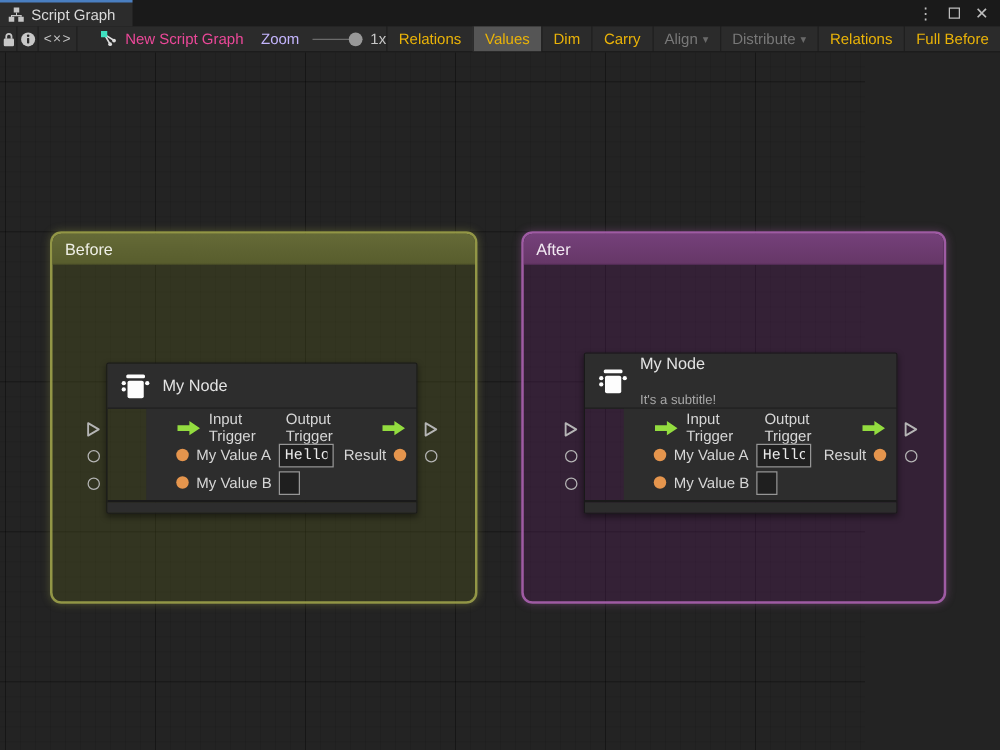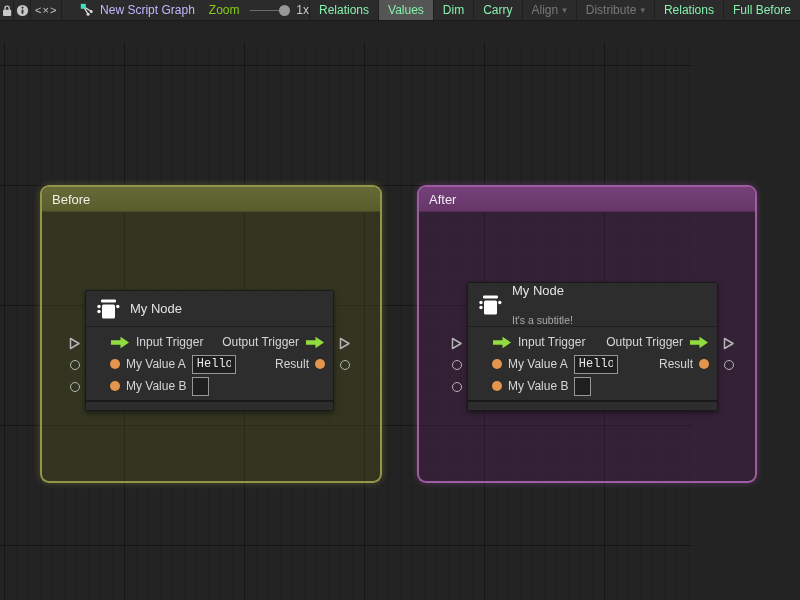--- a/index.html
+++ b/index.html
@@ -15,29 +15,29 @@
                   color:#bdbdbd; font-size:13px; }
   .win-controls span { cursor:default; line-height:1; }
   .maxbox { display:inline-block; width:9px; height:9px; border:1.5px solid #bdbdbd; }
 
   
   .toolbar { height:21px; background:#2b2b2b; border-bottom:1px solid #191919;
              display:flex; align-items:center; font-size:12px; color:#cfcfcf; white-space:nowrap; }
   .tb-icon-btn { height:100%; display:flex; align-items:center; justify-content:center;
                  border-right:1px solid #1f1f1f; }
   .tb-icon-btn.lock { width:26px; } .tb-icon-btn.info { width:32px; } .tb-icon-btn.code { width:58px; color:#c3c3c3; font-size:11px; letter-spacing:1px; }
-  .graph-name { display:flex; align-items:center; gap:6px; margin-left:18px; color:#c4b5fd; }
-  .zoom-label { margin-left:14px; color:#84cc16; }
+  .graph-name { display:flex; align-items:center; gap:6px; margin-left:18px; color:#ec4899; }
+  .zoom-label { margin-left:14px; color:#c4b5fd; }
   .zoom-slider { position:relative; width:78px; height:21px; margin-left:10px; }
   .zoom-track { position:absolute; left:0; right:0; top:10px; height:1px; background:#6b6b6b; }
   .zoom-handle { position:absolute; right:0; top:5px; width:11px; height:11px; border-radius:50%; background:#989898; }
   .zoom-value { margin-left:6px; color:#c6c6c6; }
   .right-btns { margin-left:auto; display:flex; height:100%; }
   .tb-btn { display:flex; align-items:center; gap:4px; padding:0 9px; height:100%;
-            border-left:1px solid #1f1f1f; color:#86efac; }
+            border-left:1px solid #1f1f1f; color:#eab308; }
   .tb-btn.active { background:#555555; }
   .tb-btn.disabled { color:#787878; }
   .dd-arrow { font-size:9px; color:#9a9a9a; }
   .tb-btn.disabled .dd-arrow { color:#6a6a6a; }
 
   
   .canvas { position:absolute; top:42px; left:0; width:692px; height:558px; background-color:#232323;
     background-image:
       linear-gradient(to right, rgba(0,0,0,0.30) 1px, transparent 1px),
       linear-gradient(to bottom, rgba(0,0,0,0.30) 1px, transparent 1px),
@@ -62,41 +62,63 @@
   
   .node { position:absolute; border:1px solid #191919; border-radius:2px;
           box-shadow:0 2px 5px rgba(0,0,0,0.45); font-size:12px; color:#d6d6d6; }
   .node-header { background:#2d2d2d; border-bottom:1px solid #1e1e1e; display:flex; align-items:center; gap:9px; padding:0 12px 0 9px; }
   .node-before { left:85px; top:248px; width:249px; }
   .node-after  { left:467px; top:240px; width:251px; }
   .node-before .node-header { height:36px; }
   .node-after  .node-header { height:44px; }
   .node-title { font-size:13px; color:#e3e3e3; }
   .node-subtitle { font-size:10.5px; color:#a8a8a8; margin-top:16px; }
-  .node-body { background:#2d2d2d; padding:4px 0 3px 16px; }
+  .node-body { background:#2d2d2d; padding:4px 0 3px 16px;margin-left:31px; }
   .port-row { height:22px; display:flex; align-items:center; padding:0 8px; }
   .port-left { display:flex; align-items:center; gap:6px; }
   .port-right { margin-left:auto; display:flex; align-items:center; gap:6px; }
   .value-dot { width:10px; height:10px; border-radius:50%; background:#e5954d; }
   .flow-arrow { display:flex; }
   .node-divider { height:2px; background:#1a1a1a; }
   .node-footer { height:8px; background:#2d2d2d; }
   .port-field { background:#1f1f1f; border:1px solid #969696; color:#e9e9e9;
                 font-size:12px; font-family:"Liberation Sans",sans-serif; height:19px; padding:0 4px; }
   .field-a { width:44px;font-family:Liberation Mono, monospace; } .field-b { width:17px; }
 
   
   .op { position:absolute; display:flex; }
   .op-cir { width:10px; height:10px; border:1.5px solid #b5b5b5; border-radius:50%; background:transparent; }
 </style>
 </head>
 <body>
 
 <div class="window">
 
+  <div class="tabbar">
+    <div class="tab">
+      <span style="display:flex;">
+        <svg width="14" height="13" viewBox="0 0 14 13">
+            <g fill="#c5c5c5">
+              <rect x="5" y="1" width="4.4" height="4"></rect>
+              <rect x="1" y="8.4" width="4.4" height="4"></rect>
+              <rect x="8.6" y="8.4" width="4.4" height="4"></rect>
+              <path d="M6.8 5h0.8v2H6.8z"></path>
+              <path d="M2.8 7h8.4v0.9H2.8z"></path>
+              <path d="M2.8 7h0.8v1.6H2.8zM10.4 7h0.8v1.6h-0.8z"></path>
+            </g>
+          </svg>
+      </span>
+      <span>Script Graph</span>
+    </div>
+    <div class="win-controls">
+      <span>⋮</span>
+      <span><span class="maxbox"></span></span>
+      <span>✕</span>
+    </div>
+  </div>
 
   <div class="toolbar">
     <div class="tb-icon-btn lock">
       <span style="display:flex;">
         <svg width="12" height="13" viewBox="0 0 12 13">
             <path d="M4 6 V4.2 a2.1 2.1 0 0 1 4.2 0 V6" fill="none" stroke="#c8c8c8" stroke-width="1.4"></path>
             <rect x="2" y="5.8" width="8.2" height="6.2" rx="1" fill="#c8c8c8"></rect>
           </svg>
       </span>
     </div>

